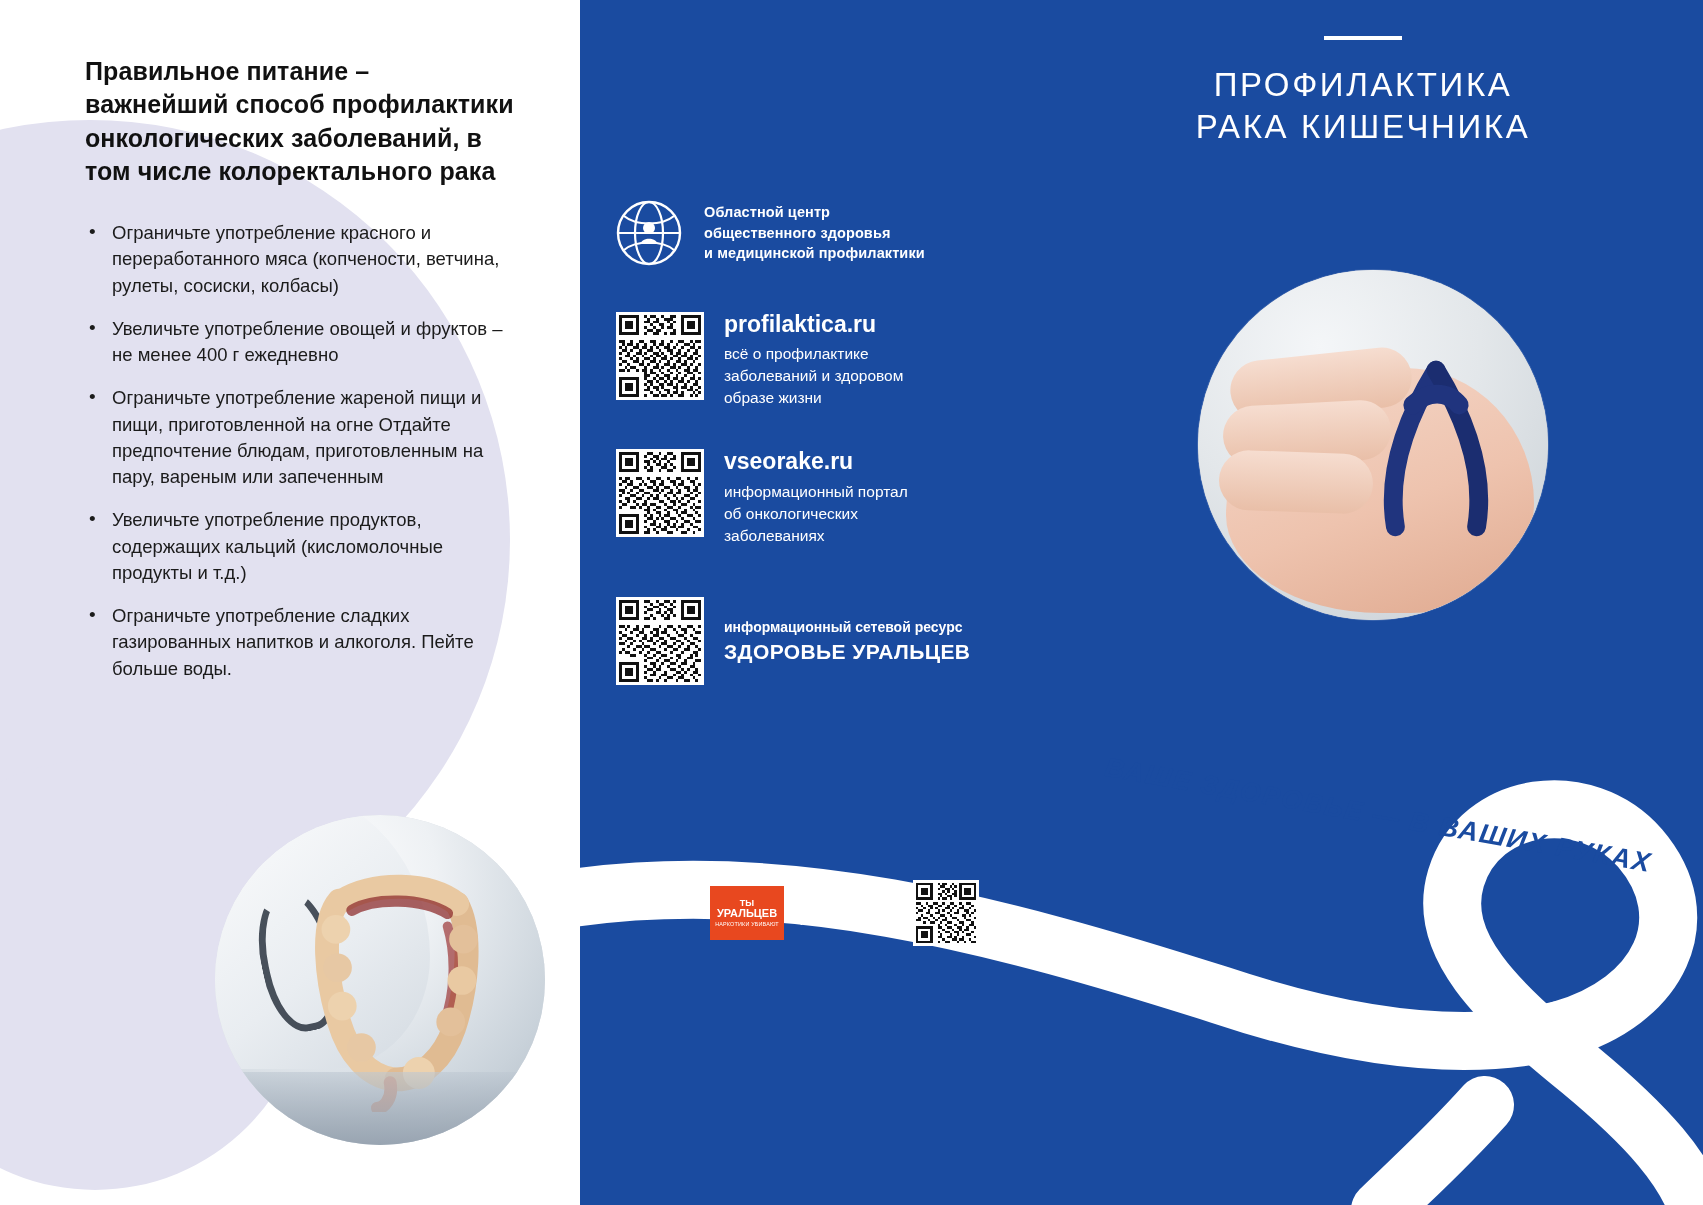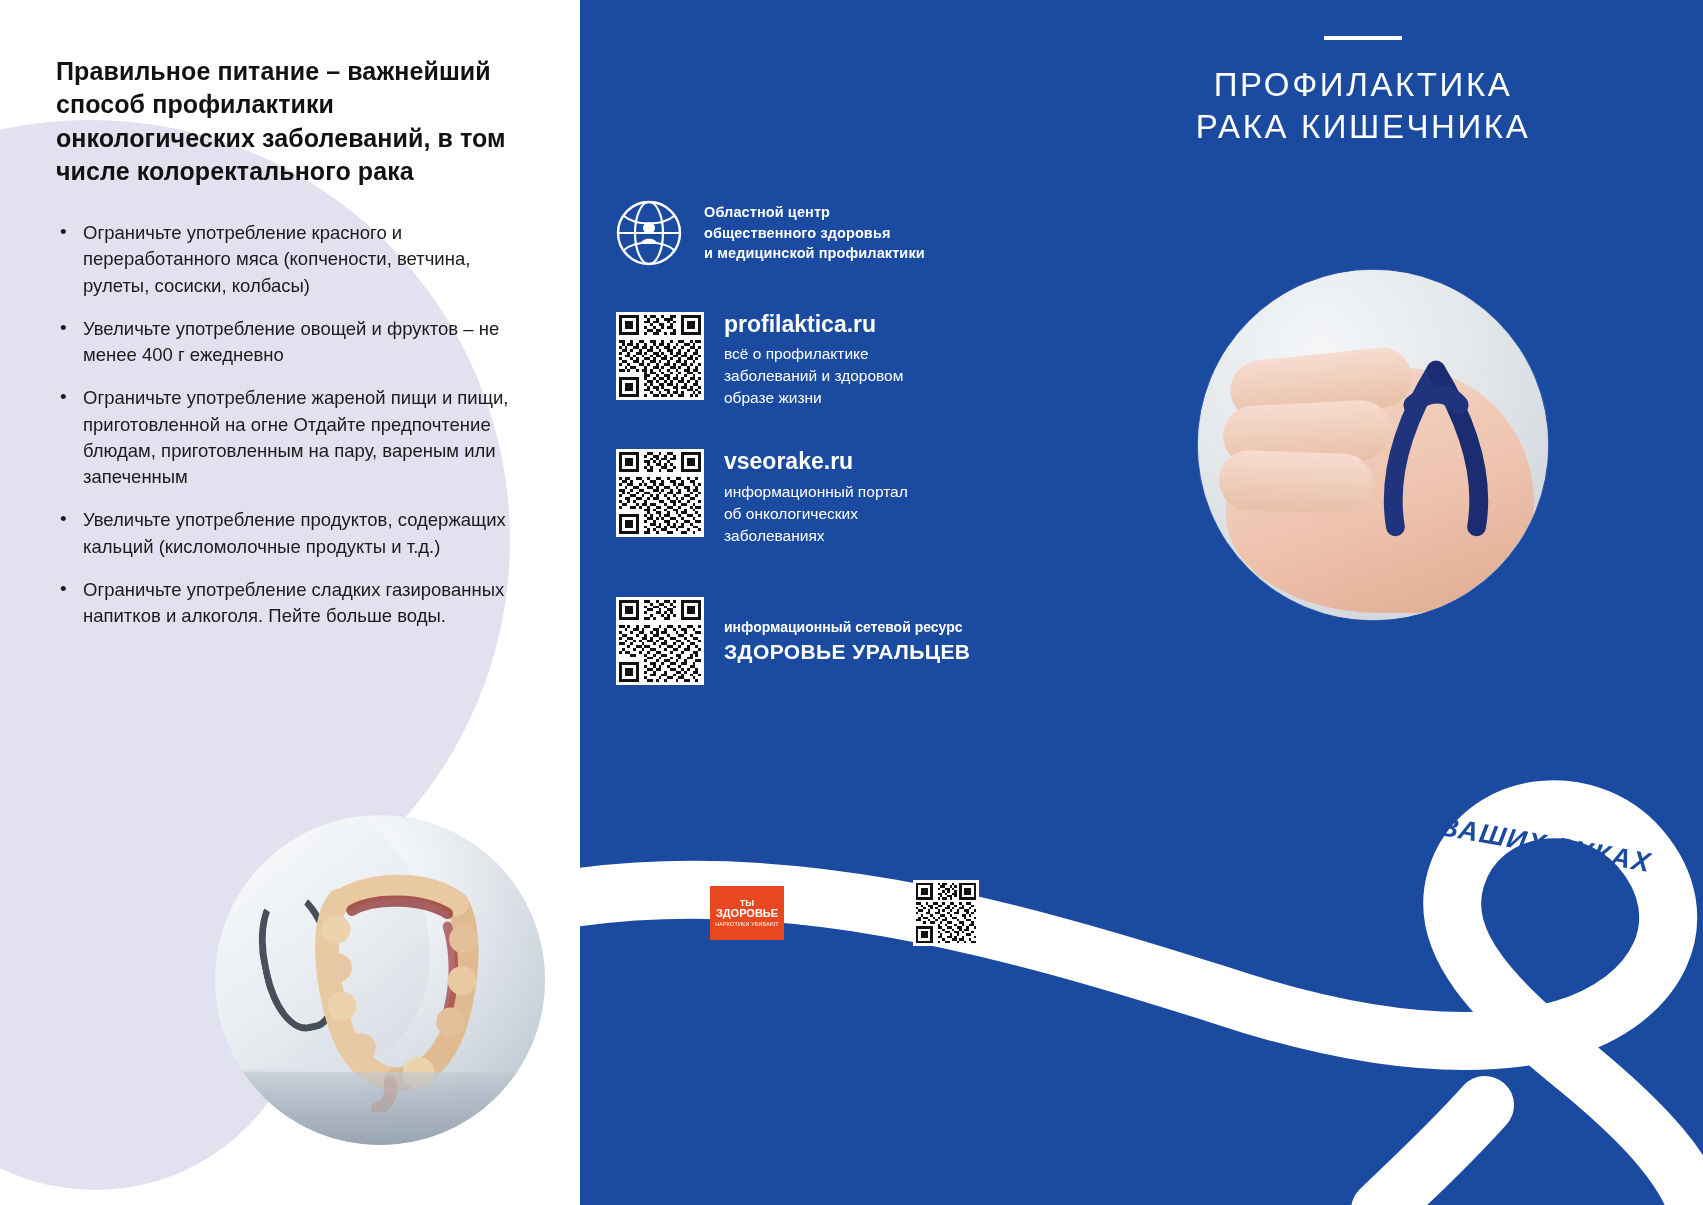--- a/index.html
+++ b/index.html
@@ -36,21 +36,21 @@
     left: -330px; top: 120px;
     width: 840px; height: 840px;
   }
   #blob-b {
     left: -120px; top: 760px;
     width: 430px; height: 430px;
   }
   #left-content {
     position: relative;
     z-index: 3;
-    padding: 55px 62px 0 56px;
+    padding: 55px 62px 0 85px;
   }
   #headline {
     font-size: 25px;
     font-weight: bold;
     line-height: 1.33;
     color: #111111;
     letter-spacing: 0.1px;
     margin: 0 0 32px 0;
   }
   ul.tips {
@@ -1012,21 +1012,21 @@
         <div>
           <div class="res-top">информационный сетевой ресурс</div>
           <div class="res-main">ЗДОРОВЬЕ УРАЛЬЦЕВ</div>
         </div>
       </div>
     </div>
 
     <div id="bottom-strip">
       <div id="tz-badge">
         <div class="l1">ТЫ</div>
-        <div class="l2">ЗДОРОВЬЕ</div>
+        <div class="l2">УРАЛЬЦЕВ</div>
         <div class="l3">НАРКОТИКИ УБИВАЮТ</div>
       </div>
       <div id="tz-lines">
         <div>8 800 200 0 200</div>
         <div>TAKZDOROVO.RU</div>
       </div>
       <div id="tz-qr">
         <svg viewBox="0 0 25 25" width="60" height="60" shape-rendering="crispEdges">
           <rect width="25" height="25" fill="#fff"></rect>
           <g fill="#111">

